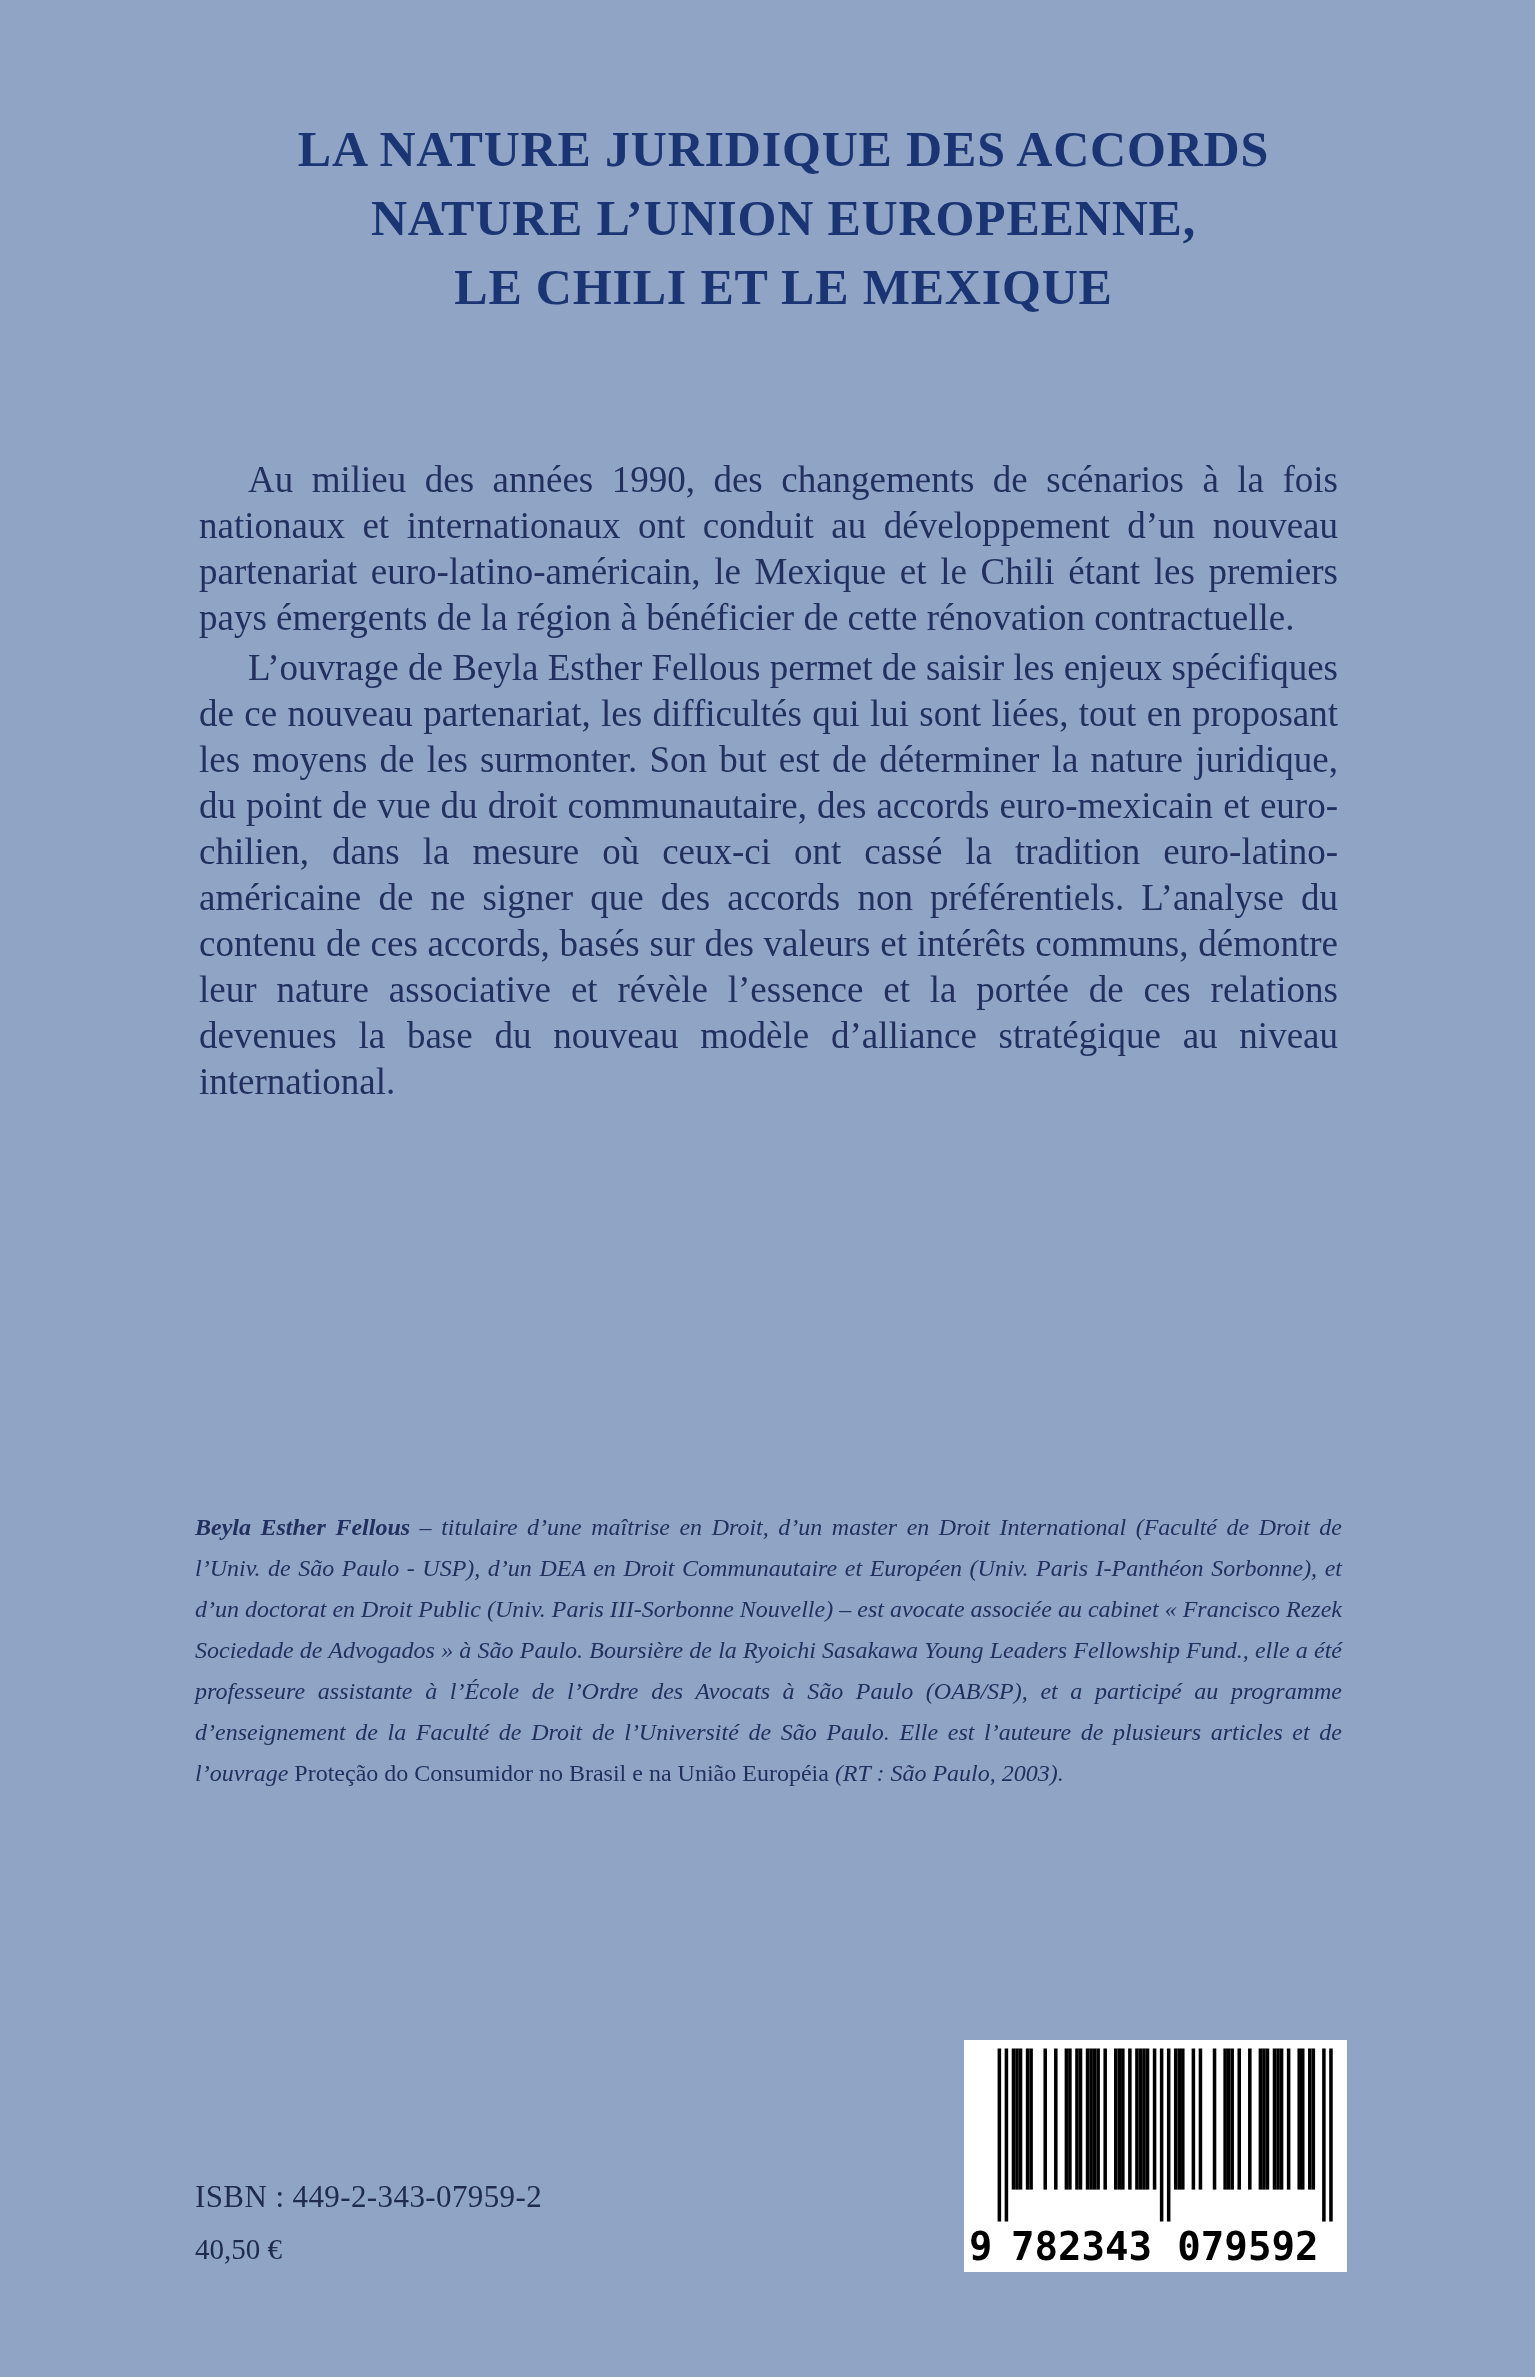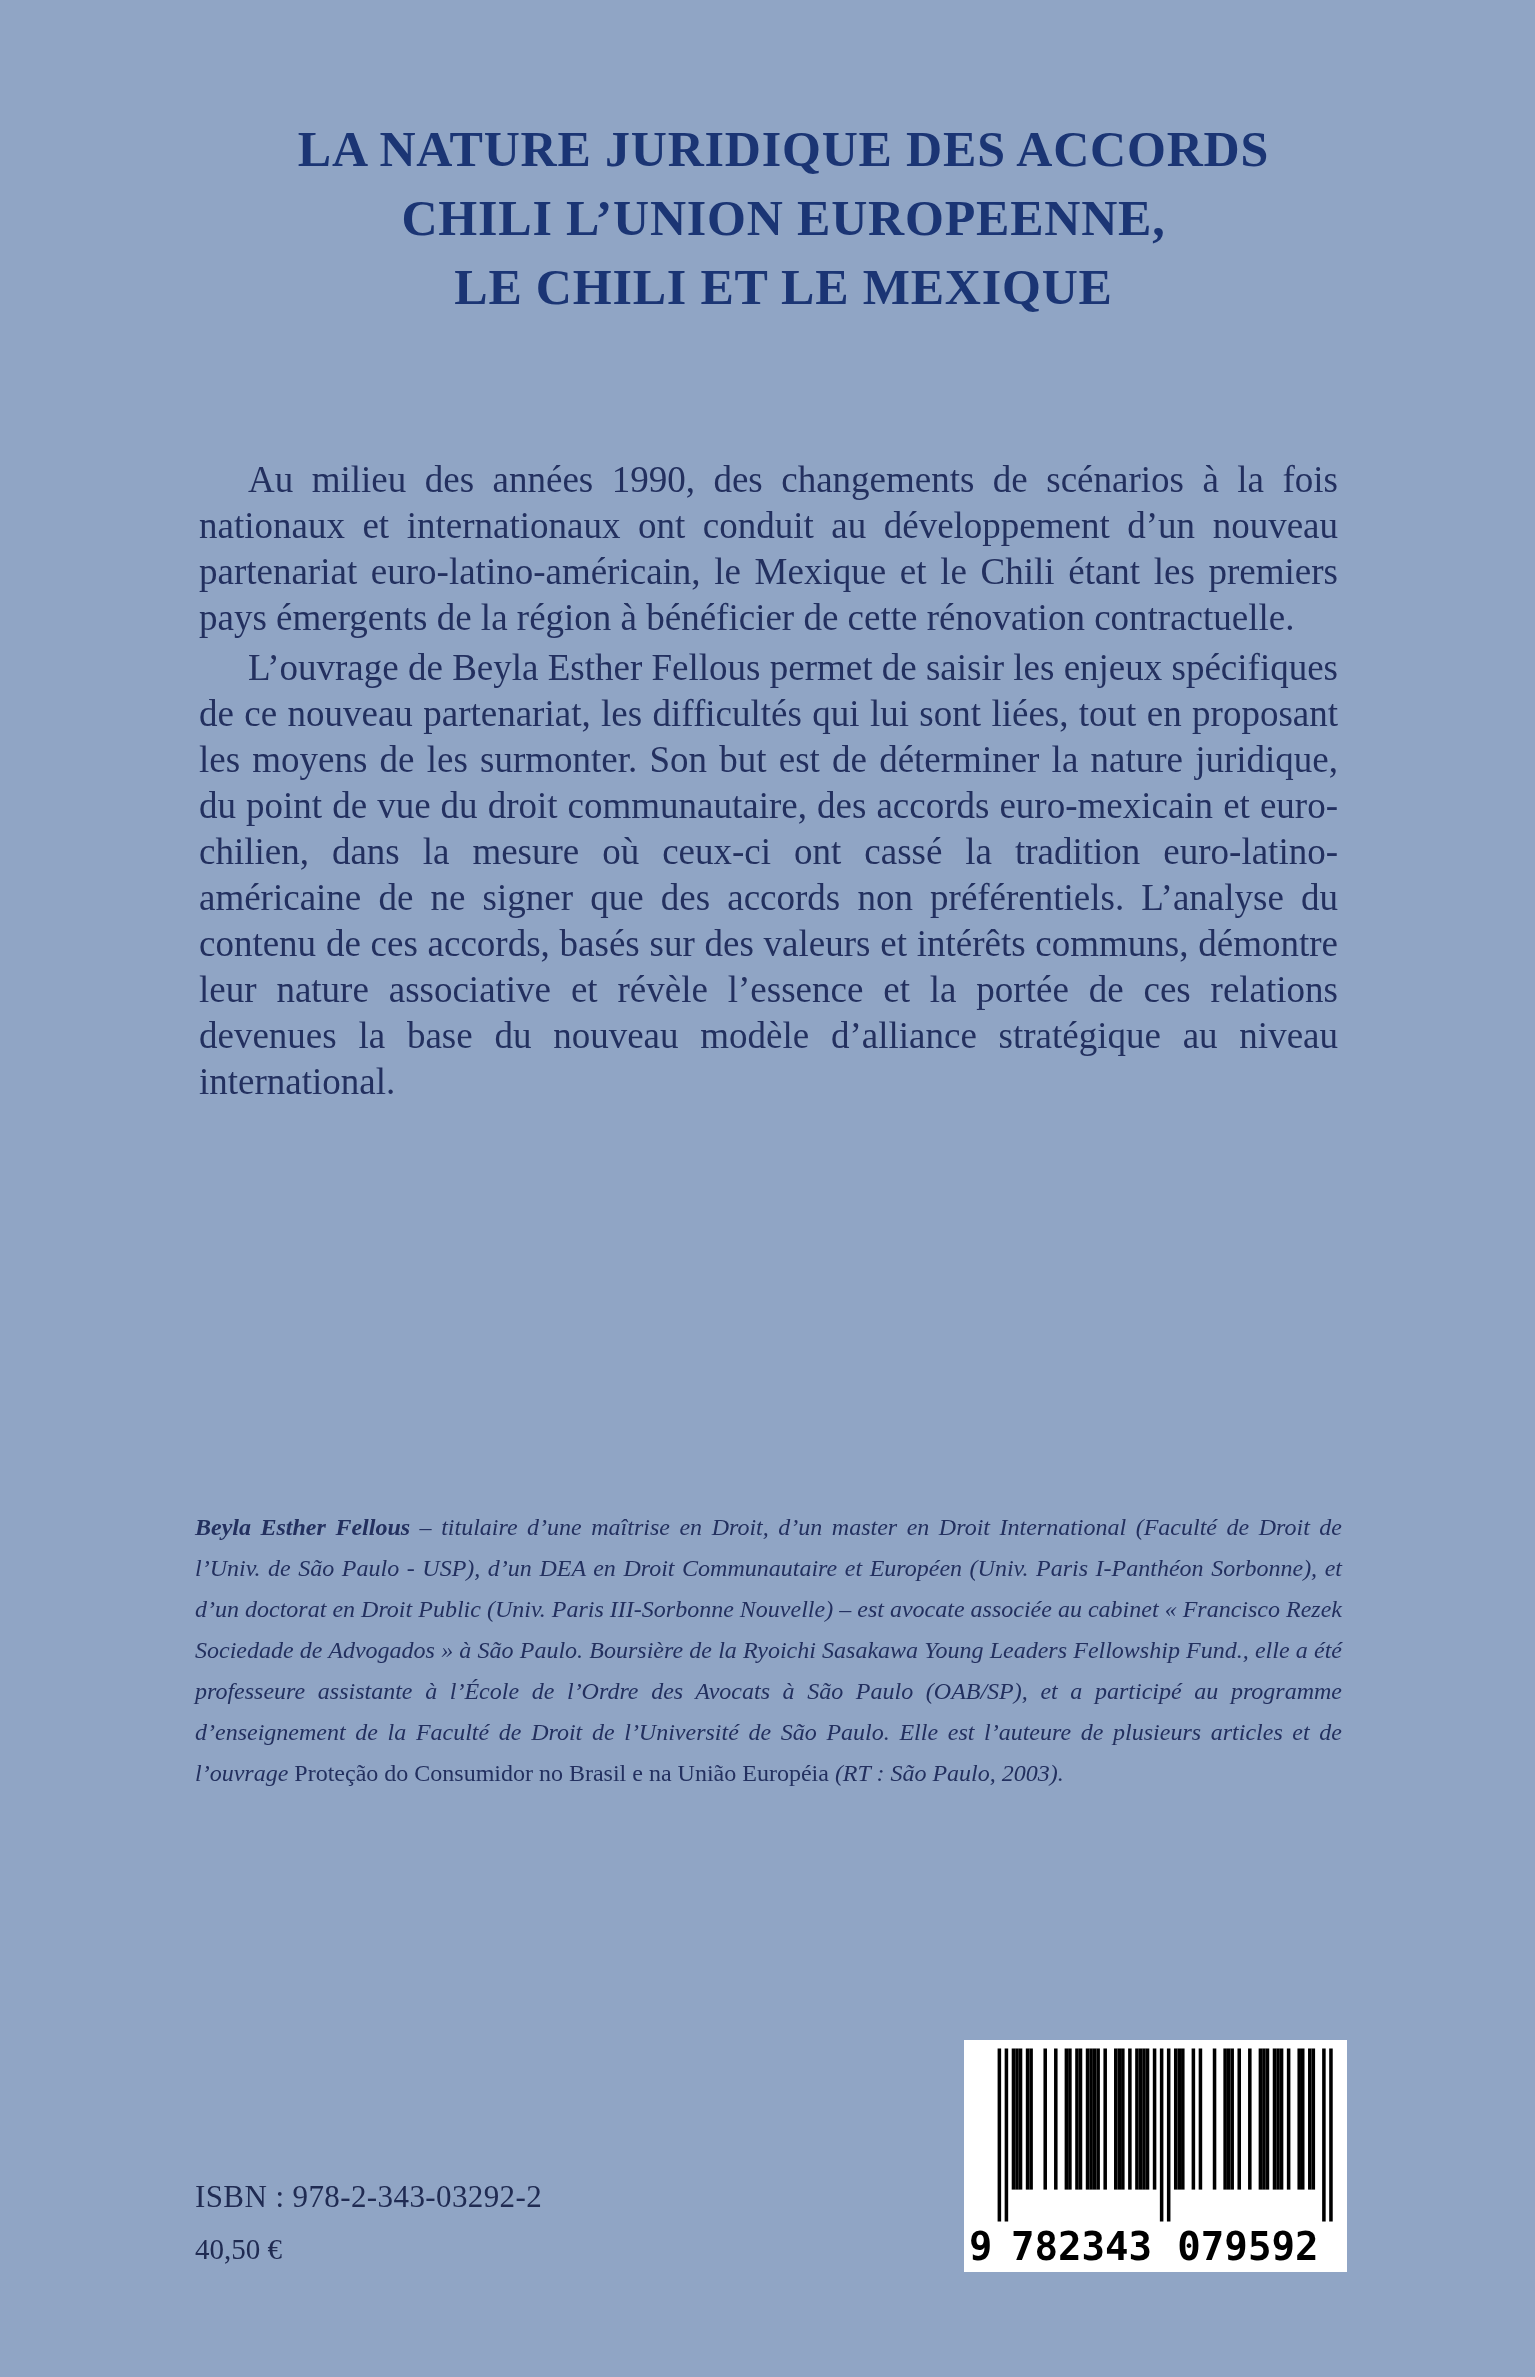--- a/index.html
+++ b/index.html
@@ -78,32 +78,32 @@
   }
   .barcode-box svg { display: block; }
 </style>
 </head>
 <body>
 
 <div class="page">
 
   <h1 class="title">
     <span>LA NATURE JURIDIQUE DES ACCORDS</span><br>
-    <span>CHILI L’UNION EUROPEENNE,</span><br>
+    <span>NATURE L’UNION EUROPEENNE,</span><br>
     <span>LE CHILI ET LE MEXIQUE</span>
   </h1>
 
   <div class="synopsis">
     <p>Au milieu des années 1990, des changements de scénarios à la fois nationaux et internationaux ont conduit au développement d’un nouveau partenariat euro-latino-américain, le Mexique et le Chili étant les premiers pays émergents de la région à bénéficier de cette rénovation contractuelle.</p>
     <p>L’ouvrage de Beyla Esther Fellous permet de saisir les enjeux spécifiques de ce nouveau partenariat, les difficultés qui lui sont liées, tout en proposant les moyens de les surmonter. Son but est de déterminer la nature juridique, du point de vue du droit communautaire, des accords euro-mexicain et euro-chilien, dans la mesure où ceux-ci ont cassé la tradition euro-latino-américaine de ne signer que des accords non préférentiels. L’analyse du contenu de ces accords, basés sur des valeurs et intérêts communs, démontre leur nature associative et révèle l’essence et la portée de ces relations devenues la base du nouveau modèle d’alliance stratégique au niveau international.</p>
   </div>
 
   <div class="bio"><span class="seg-bold-italic">Beyla Esther Fellous</span><span class="seg-italic"> – titulaire d’une maîtrise en Droit, d’un master en Droit International (Faculté de Droit de l’Univ. de São Paulo - USP), d’un DEA en Droit Communautaire et Européen (Univ. Paris I-Panthéon Sorbonne), et d’un doctorat en Droit Public (Univ. Paris III-Sorbonne Nouvelle) – est avocate associée au cabinet « Francisco Rezek Sociedade de Advogados » à São Paulo. Boursière de la Ryoichi Sasakawa Young Leaders Fellowship Fund., elle a été professeure assistante à l’École de l’Ordre des Avocats à São Paulo (OAB/SP), et a participé au programme d’enseignement de la Faculté de Droit de l’Université de São Paulo. Elle est l’auteure de plusieurs articles et de l’ouvrage </span><span class="seg-roman">Proteção do Consumidor no Brasil e na União Européia </span><span class="seg-italic">(RT : São Paulo, 2003).</span></div>
 
-  <div class="isbn">ISBN : 978-2-343-03292-2</div>
+  <div class="isbn">ISBN : 449-2-343-07959-2</div>
   <div class="price">40,50 €</div>
 
   <div class="barcode-box">
     <svg id="barcode-svg" width="383" height="232" viewBox="0 0 456 276" xmlns="http://www.w3.org/2000/svg">
         <rect x="40.0" y="10" width="4.2" height="206" fill="#000"></rect>
         <rect x="48.4" y="10" width="4.2" height="206" fill="#000"></rect>
         <rect x="56.8" y="10" width="4.2" height="168" fill="#000"></rect>
         <rect x="61.0" y="10" width="4.2" height="168" fill="#000"></rect>
         <rect x="65.2" y="10" width="4.2" height="168" fill="#000"></rect>
         <rect x="73.6" y="10" width="4.2" height="168" fill="#000"></rect>

